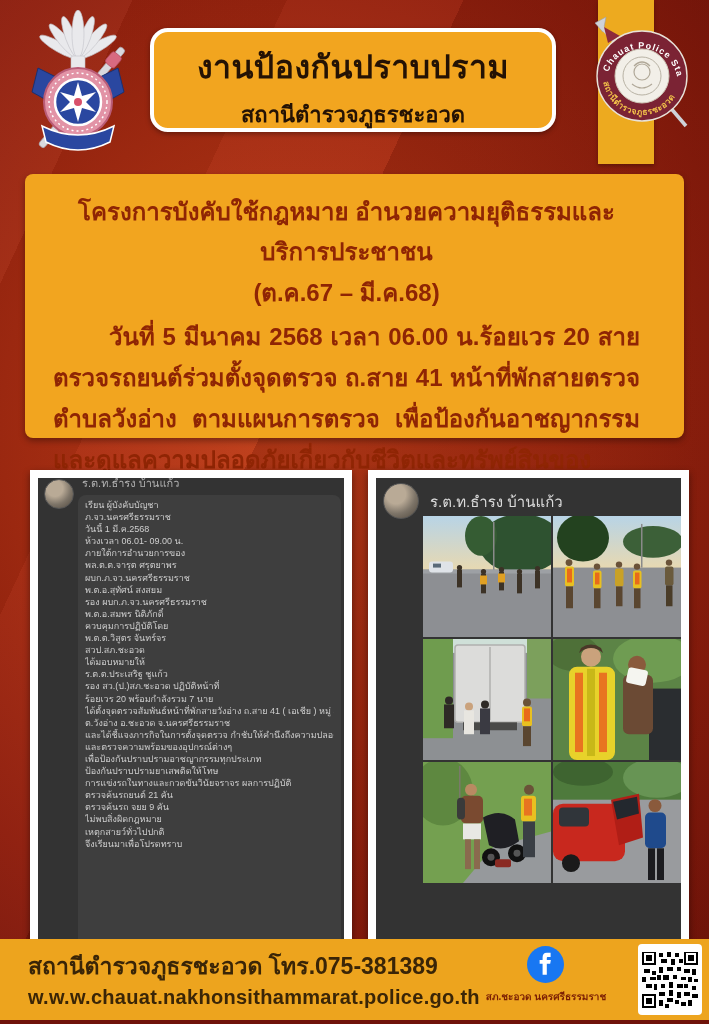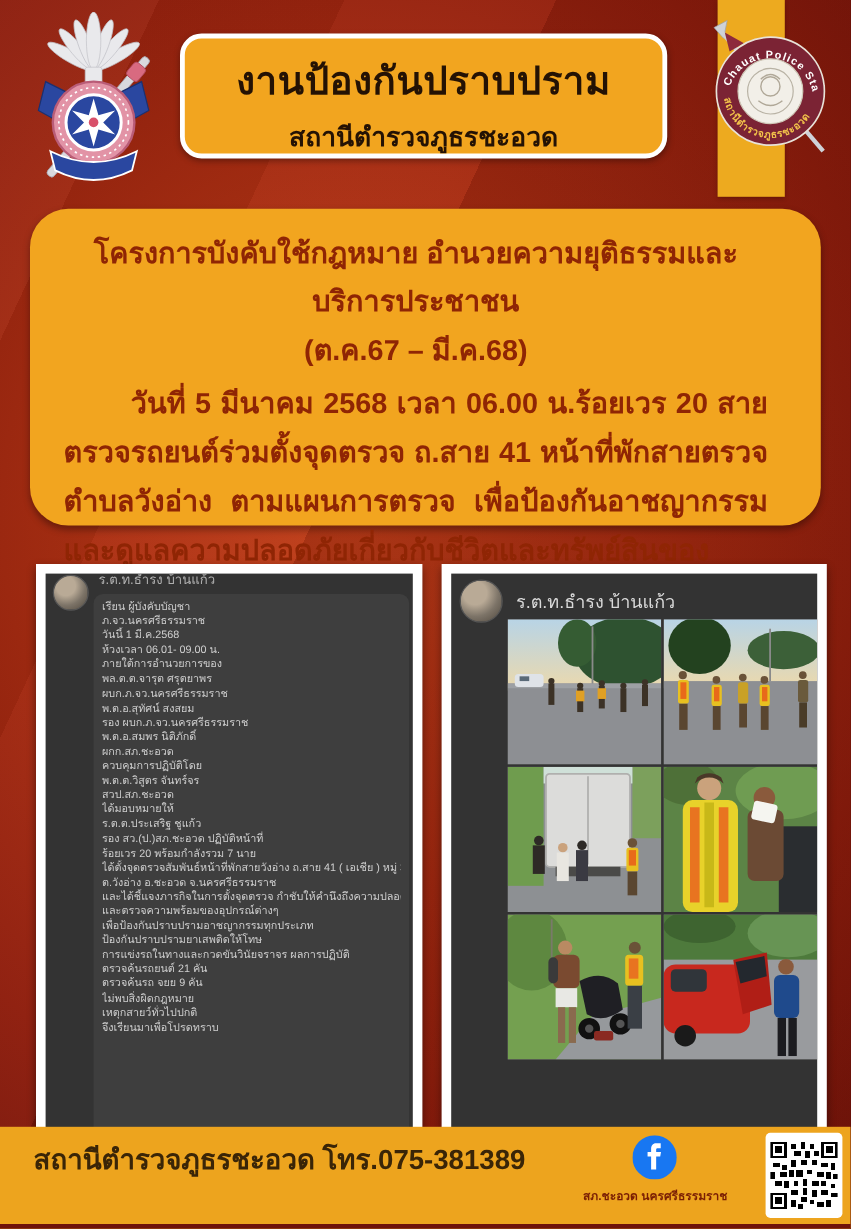--- a/index.html
+++ b/index.html
@@ -18,21 +18,21 @@
     background:#f2a51f;border:4px solid #ffffff;border-radius:18px;
     text-align:center;box-shadow:0 2px 5px rgba(0,0,0,0.35);
   }
   .title-box .t1{margin-top:9px;font-size:32px;font-weight:bold;color:#241204;letter-spacing:0.5px;}
   .title-box .t2{margin-top:5px;font-size:22px;font-weight:bold;color:#241204;}
   .stripe{position:absolute;left:598px;top:0;width:56px;height:164px;background:#edaa1f;box-shadow:0 2px 4px rgba(0,0,0,0.3);}
   .badge{position:absolute;left:582px;top:14px;width:118px;height:124px;}
   
   .announce{
     position:absolute;left:25px;top:174px;width:659px;height:264px;
-    background:#f2a51f;border-radius:32px;padding:18px 44px 0 28px;
+    background:#f2a51f;border-radius:8px;padding:18px 44px 0 28px;
     color:#8f2504;box-shadow:0 3px 6px rgba(0,0,0,0.35);
   }
   .a-title{font-size:24px;font-weight:bold;text-align:center;line-height:40px;}
   .a-period{font-size:24px;font-weight:bold;text-align:center;line-height:42px;}
   .a-body{font-size:24px;font-weight:bold;text-align:justify;text-indent:56px;line-height:41px;margin-top:2px;}
   
   .panel{position:absolute;top:470px;height:512px;background:#ffffff;padding:8px;box-shadow:0 3px 7px rgba(0,0,0,0.45);}
   .panel.pleft{left:30px;width:322px;}
   .panel.pright{left:368px;width:321px;}
   .chat{position:relative;width:100%;height:100%;background:#333333;overflow:hidden;}
@@ -126,21 +126,20 @@
         <div class="cl">เรียน ผู้บังคับบัญชา</div>
         <div class="cl">ภ.จว.นครศรีธรรมราช</div>
         <div class="cl">วันนี้ 1 มี.ค.2568</div>
         <div class="cl">ห้วงเวลา 06.01- 09.00 น.</div>
         <div class="cl">ภายใต้การอำนวยการของ</div>
         <div class="cl">พล.ต.ต.จารุต ศรุตยาพร</div>
         <div class="cl">ผบก.ภ.จว.นครศรีธรรมราช</div>
         <div class="cl">พ.ต.อ.สุทัศน์ สงสยม</div>
         <div class="cl">รอง ผบก.ภ.จว.นครศรีธรรมราช</div>
         <div class="cl">พ.ต.อ.สมพร นิติภักดิ์</div>
-        <div class="cl">ผกก.สภ.ชะอวด</div>
         <div class="cl">ควบคุมการปฏิบัติโดย</div>
         <div class="cl">พ.ต.ต.วิสูตร จันทร์จร</div>
         <div class="cl">สวป.สภ.ชะอวด</div>
         <div class="cl">ได้มอบหมายให้</div>
         <div class="cl">ร.ต.ต.ประเสริฐ ชูแก้ว</div>
         <div class="cl">รอง สว.(ป.)สภ.ชะอวด ปฏิบัติหน้าที่</div>
         <div class="cl">ร้อยเวร 20 พร้อมกำลังรวม 7 นาย</div>
         <div class="cl">ได้ตั้งจุดตรวจสัมพันธ์หน้าที่พักสายวังอ่าง ถ.สาย 41 ( เอเชีย ) หมู่ 3</div>
         <div class="cl">ต.วังอ่าง อ.ชะอวด จ.นครศรีธรรมราช</div>
         <div class="cl">และได้ชี้แจงภารกิจในการตั้งจุดตรวจ กำชับให้คำนึงถึงความปลอดภัย</div>
@@ -336,20 +335,21 @@
             </g>
           </svg>
         </div>
 
       </div>
     </div>
   </div>
 
   <div class="footer">
     <div class="f1">สถานีตำรวจภูธรชะอวด โทร.075-381389</div>
+    <div class="f2">w.w.w.chauat.nakhonsithammarat.police.go.th</div>
     <svg class="fb" viewBox="0 0 36 36">
       <circle cx="18" cy="18" r="18" fill="#1877f2"></circle>
       <path d="M20 12 h4 V7 h-4.5 C16 7 14.5 9.5 14.5 12.5 V15.5 H11 v4.5 h3.5 V33 h5 V20 h4 l0.8-4.5 h-4.8 v-2 c0-1 0.3-1.5 1.5-1.5 Z" fill="#ffffff" transform="scale(0.82) translate(4,1)"></path>
     </svg>
     <div class="fb-label">สภ.ชะอวด นครศรีธรรมราช</div>
     <div class="qr">
       <svg viewBox="0 0 29 29" shape-rendering="crispEdges">
         <rect width="29" height="29" fill="#ffffff"></rect>
         <g fill="#000000">
           <rect x="0" y="0" width="7" height="7"></rect>

